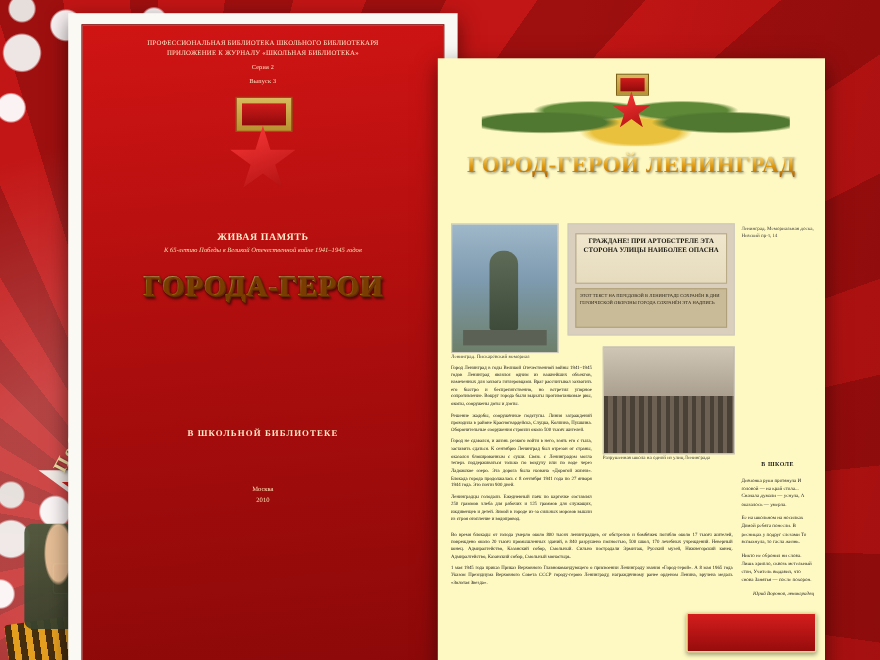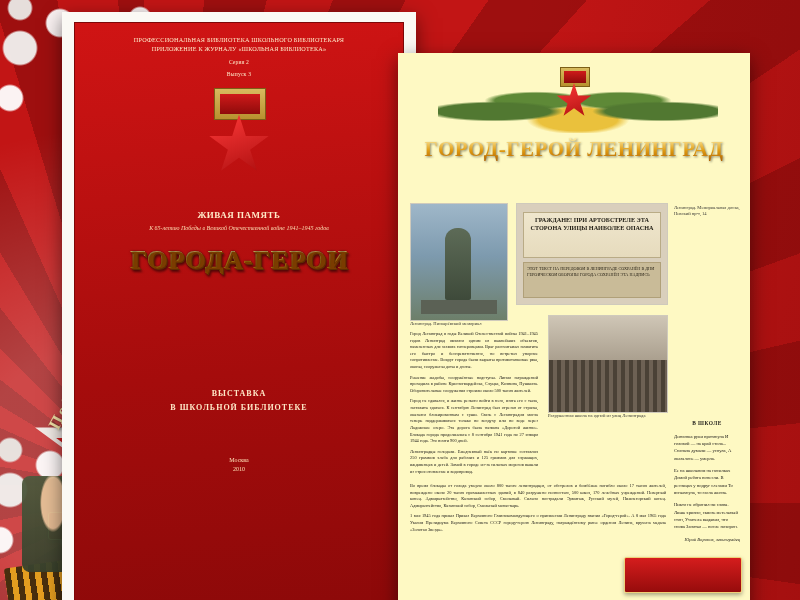--- a/index.html
+++ b/index.html
@@ -272,21 +272,20 @@
             <i></i>
           </div>
         <div class="star"></div>
       </div>
 
       <div class="cover-sub">ЖИВАЯ ПАМЯТЬ</div>
       <div class="cover-sub2">К 65-летию Победы в Великой Отечественной войне 1941–1945 годов</div>
       <div class="cover-title">ГОРОДА-ГЕРОИ</div>
 
       <div class="cover-exh">
-        <div>ВЫСТАВКА</div>
         <div>В ШКОЛЬНОЙ БИБЛИОТЕКЕ</div>
       </div>
 
       <div class="cover-city">
         <div>Москва</div>
         <div>2010</div>
       </div>
     </div>
   </div>
 

